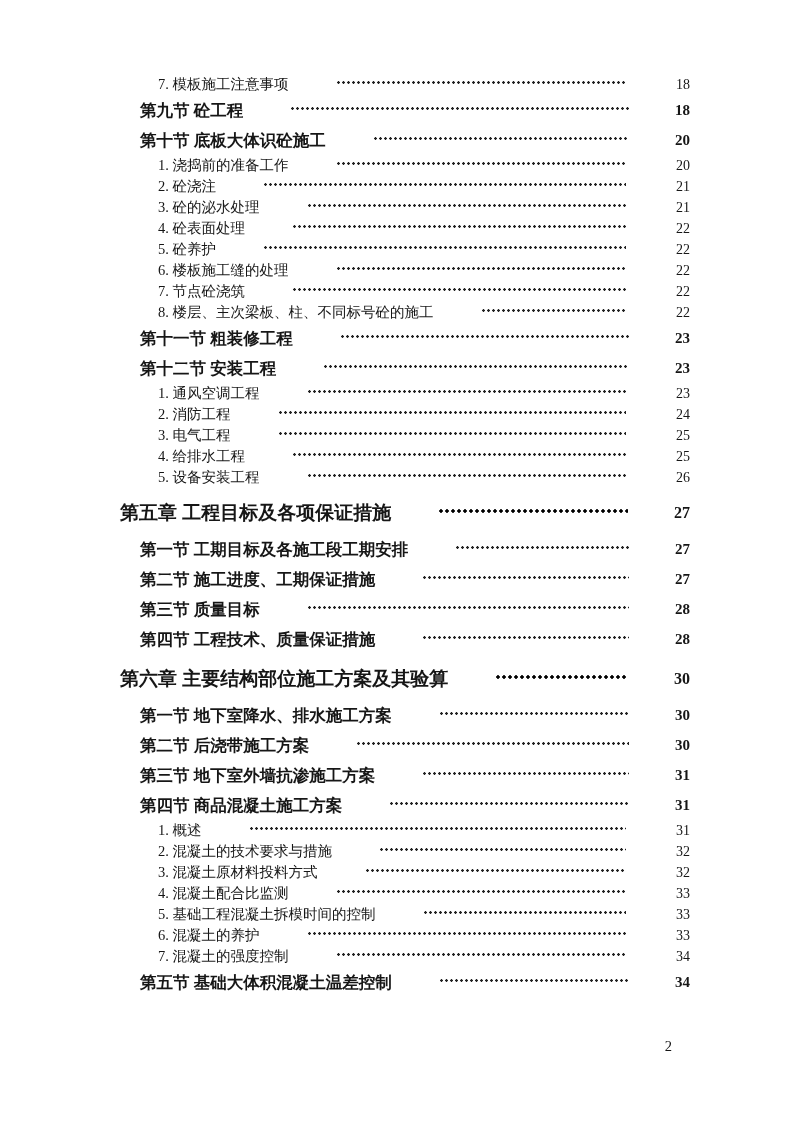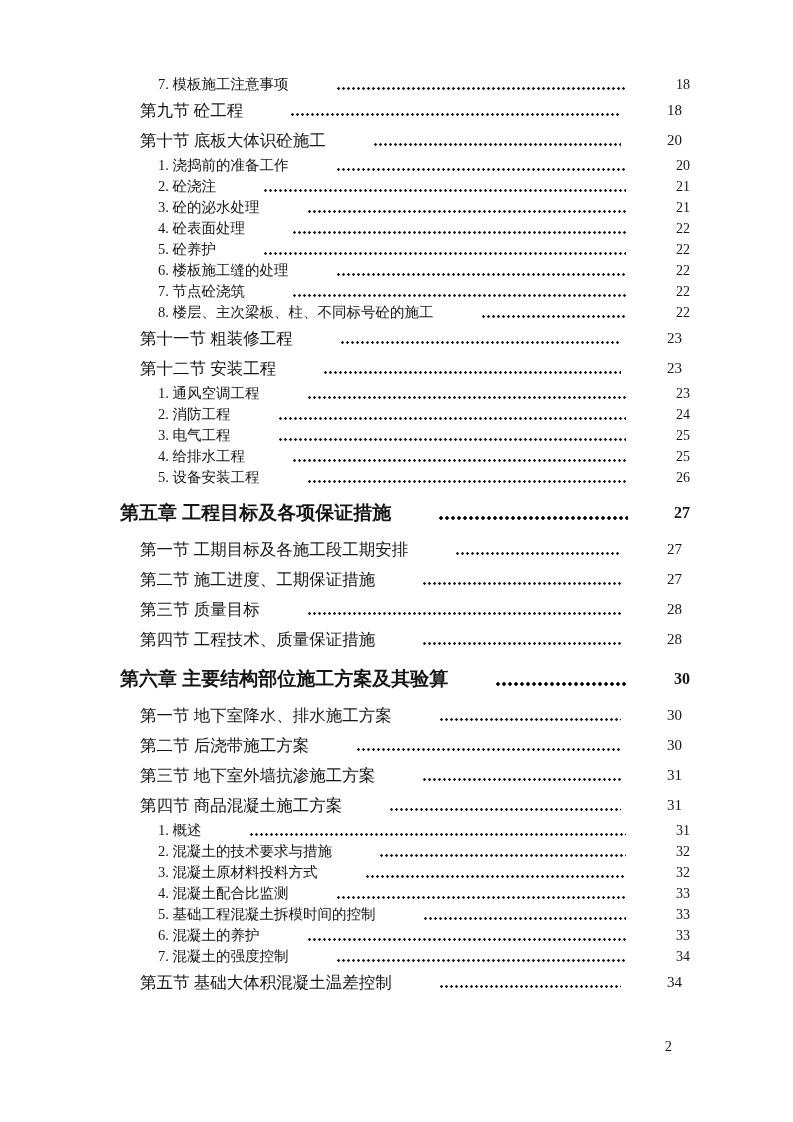--- a/index.html
+++ b/index.html
@@ -36,21 +36,21 @@
   .toc {
     position: absolute;
     left: 120px;
     right: 103px;
     top: 74px;
     display: flex;
     flex-direction: column;
   }
   .toc-row {
     display: flex;
-    align-items: flex-end;
+    align-items: center;
     gap: 44px;
   }
   .toc-label { white-space: nowrap; }
   .toc-page  { white-space: nowrap; }
 
   .leader {
     flex: 1 1 auto;
     height: 5px;
     margin: 0 2px 4px 3px;
     background-image: radial-gradient(circle, #222 1.1px, transparent 1.5px);
@@ -76,21 +76,22 @@
   .lvl1 .toc-page {
     font-family: "Liberation Serif", "DejaVu Serif", serif;
     font-weight: bold;
     font-size: 16px;
   }
 
   
   .lvl2 {
     font-size: 16.5px;
     line-height: 21px;
-    margin: 5px 8px 4px 20px;
+    margin: 5px 0 4px 20px;
+    font-weight: bold;
   }
   .lvl2 .toc-page { font-size: 15px; }
 
   
   .lvl3 {
     font-size: 14.5px;
     line-height: 21px;
     margin: 0 0 0 38px;
   }
   .lvl3 .toc-page { font-size: 14px; margin-left: 4px; }

